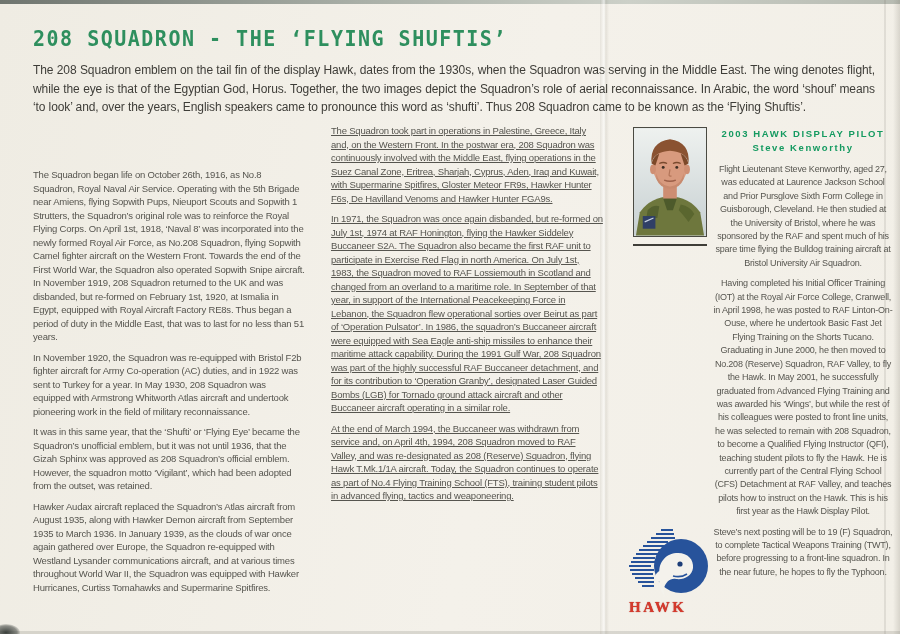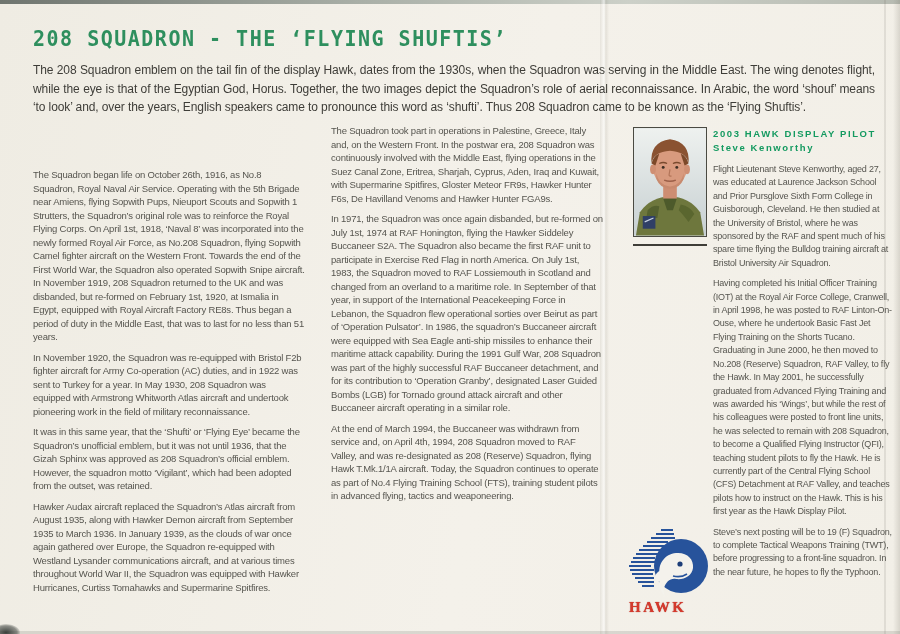--- a/index.html
+++ b/index.html
@@ -25,26 +25,26 @@
          letter-spacing:1.5px;color:#2e8f5e;transform:scaleY(1.06);transform-origin:left top;}
   .intro{position:absolute;left:33px;top:61px;width:842px;
          font-size:12px;font-weight:normal;color:#3e3d38;line-height:18.5px;
          text-align:justify;letter-spacing:-0.1px;}
 
   
   .columns{position:absolute;left:33px;top:124px;width:860px;display:flex;}
   .col{font-size:9.5px;line-height:13.5px;color:#56554f;letter-spacing:-0.2px;}
   .col p{margin:0 0 7px 0;}
   .col1{width:272px;margin-right:26px;margin-top:44px;}
-  .col2{width:272px;margin-right:30px;}
+  .col2{width:272px;margin-right:30px;text-decoration:underline;}
 
   
   .col3{position:relative;width:260px;height:505px;font-size:9px;line-height:13.4px;
         color:#56554f;letter-spacing:-0.2px;}
-  .col3-text{margin-left:80px;}
+  .col3-text{margin-left:80px;text-align:center;}
   .col3-text p{margin:0 0 7px 0;}
   .pilot-heading{margin:3px 0 8px 0;}
   .pilot-heading div{font-weight:bold;color:#149a60;font-size:9.5px;line-height:14px;letter-spacing:1.6px;}
   .photo-frame{position:absolute;left:0;top:3px;width:74px;height:110px;
                border:1px solid #4a4a42;box-sizing:border-box;background:#dfe5e4;}
   .photo-frame svg{display:block;width:100%;height:100%;}
   .photo-rule{position:absolute;left:0;top:120px;width:74px;height:2px;background:#3f3e38;}
 
   
   .hawk-logo{position:absolute;left:-4px;top:404px;width:84px;}

